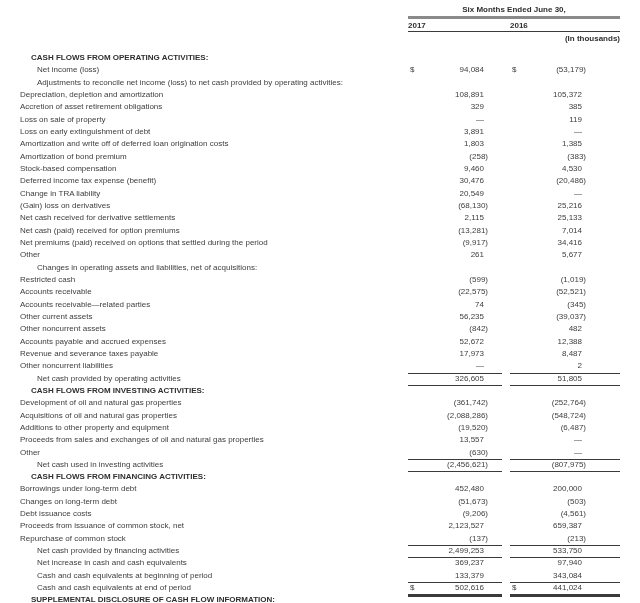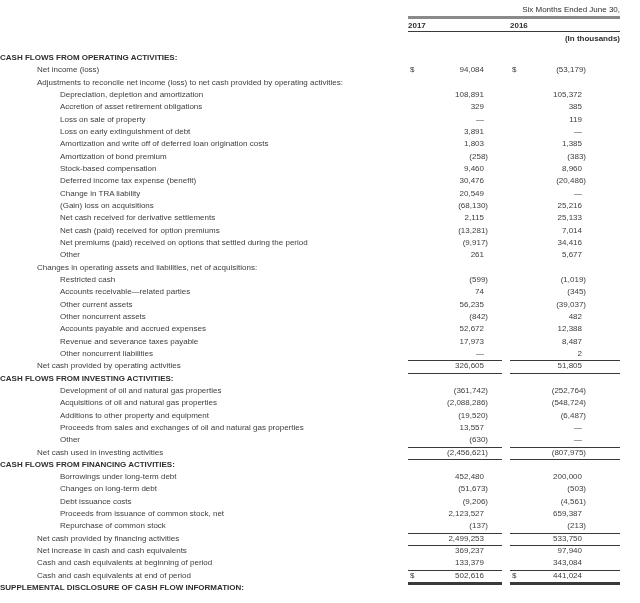--- a/index.html
+++ b/index.html
@@ -2,33 +2,33 @@
 <html><head>
 <meta charset="utf-8">
 <style>
   html,body{margin:0;padding:0}
   body{
     width:640px;height:603px;overflow:hidden;background:#ffffff;
     font-family:"Liberation Sans",sans-serif;font-size:8px;color:#3d3d3d;
   }
   
   .thead{margin-left:408px;width:212px;padding-top:3px}
-  .period{height:13px;line-height:13px;text-align:right;font-weight:normal;color:#2f2f2f}
+  .period{height:13px;line-height:13px;text-align:center;font-weight:bold;color:#2f2f2f}
   .rule-thick{height:3px;background:#8a8a8a;margin-bottom:1px}
   .years{display:grid;grid-template-columns:94px 8px 110px;height:11px;line-height:11px;font-weight:bold;color:#2f2f2f}
   .years .y{text-align:left}
   .rule-thin{height:0;border-bottom:1px solid #3a3a3a}
   .units{height:12px;line-height:12px;text-align:right;font-weight:bold;color:#2f2f2f;padding-top:1px}
   
   #rows{margin-top:7px}
   .row{display:grid;grid-template-columns:408px 94px 8px 110px;height:12.34px;line-height:12.34px}
   .label{white-space:nowrap;overflow:hidden}
-  .h .label{font-weight:bold;color:#2f2f2f;}
+  .h .label{font-weight:bold;color:#2f2f2f;padding-left:31px}
   .l1 .label{padding-left:37px}
-  .l2 .label{padding-left:60px}
+  .l2 .label{padding-left:20px}
   .cell{position:relative;text-align:right;white-space:nowrap}
   .c1{padding-right:18px}
   .c2{padding-right:38px}
   .c1.neg{padding-right:14px}
   .c2.neg{padding-right:34px}
   .cur{position:absolute;left:2px;top:0}
   .rb{border-bottom:1px solid #3a3a3a}
   .rbb{border-bottom:1px solid #3a3a3a;box-shadow:0 2px 0 0 #3a3a3a}
 </style>
 </head>
@@ -98,36 +98,36 @@
     <div class="row l2">
       <div class="label">Amortization of bond premium</div>
       <div class="cell c1 neg"><span>(258)</span></div>
       <div></div>
       <div class="cell c2 neg"><span>(383)</span></div>
     </div>
     <div class="row l2">
       <div class="label">Stock-based compensation</div>
       <div class="cell c1"><span>9,460</span></div>
       <div></div>
-      <div class="cell c2"><span>8,960</span></div>
+      <div class="cell c2"><span>4,530</span></div>
     </div>
     <div class="row l2">
       <div class="label">Deferred income tax expense (benefit)</div>
       <div class="cell c1"><span>30,476</span></div>
       <div></div>
       <div class="cell c2 neg"><span>(20,486)</span></div>
     </div>
     <div class="row l2">
       <div class="label">Change in TRA liability</div>
       <div class="cell c1"><span>20,549</span></div>
       <div></div>
       <div class="cell c2"><span>—</span></div>
     </div>
     <div class="row l2">
-      <div class="label">(Gain) loss on acquisitions</div>
+      <div class="label">(Gain) loss on derivatives</div>
       <div class="cell c1 neg"><span>(68,130)</span></div>
       <div></div>
       <div class="cell c2"><span>25,216</span></div>
     </div>
     <div class="row l2">
       <div class="label">Net cash received for derivative settlements</div>
       <div class="cell c1"><span>2,115</span></div>
       <div></div>
       <div class="cell c2"><span>25,133</span></div>
     </div>
@@ -153,20 +153,26 @@
       <div class="label">Changes in operating assets and liabilities, net of acquisitions:</div>
       <div class="cell c1"></div>
       <div></div>
       <div class="cell c2"></div>
     </div>
     <div class="row l2">
       <div class="label">Restricted cash</div>
       <div class="cell c1 neg"><span>(599)</span></div>
       <div></div>
       <div class="cell c2 neg"><span>(1,019)</span></div>
+    </div>
+    <div class="row l2">
+      <div class="label">Accounts receivable</div>
+      <div class="cell c1 neg"><span>(22,575)</span></div>
+      <div></div>
+      <div class="cell c2 neg"><span>(52,521)</span></div>
     </div>
     <div class="row l2">
       <div class="label">Accounts receivable—related parties</div>
       <div class="cell c1"><span>74</span></div>
       <div></div>
       <div class="cell c2 neg"><span>(345)</span></div>
     </div>
     <div class="row l2">
       <div class="label">Other current assets</div>
       <div class="cell c1"><span>56,235</span></div>

